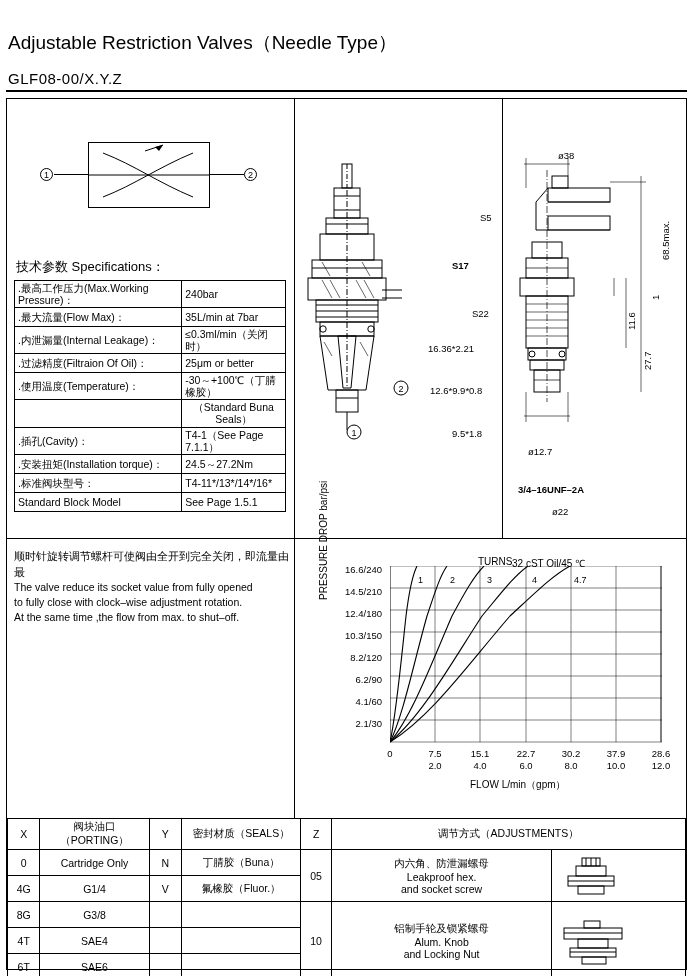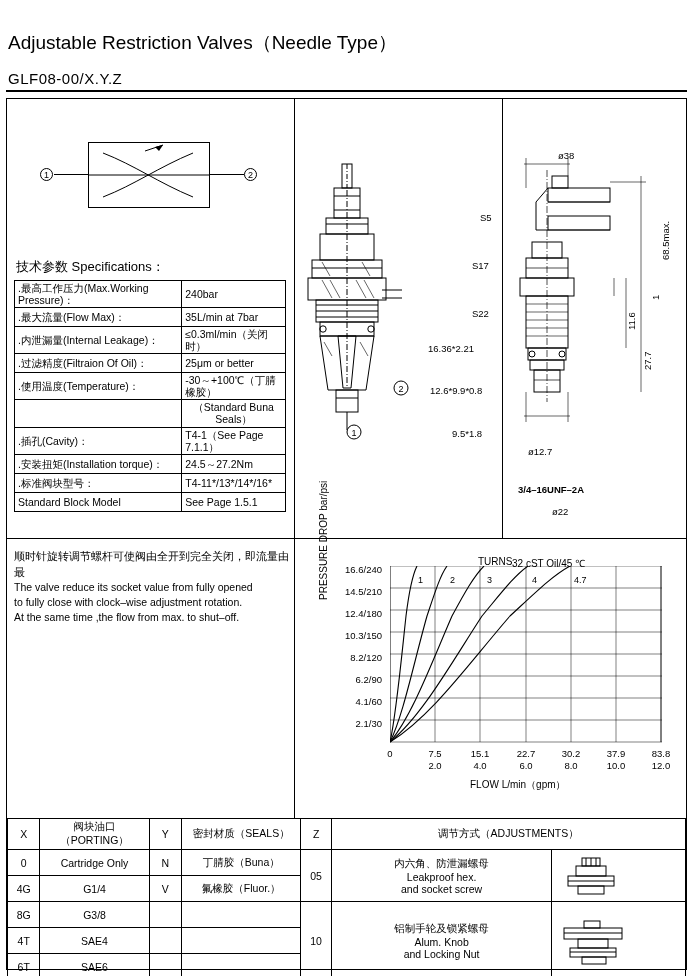--- a/index.html
+++ b/index.html
@@ -299,21 +299,21 @@
         <line x1="18" y1="286" x2="64" y2="286"></line>
         <line x1="135" y1="46" x2="135" y2="262"></line>
         <line x1="120" y1="148" x2="120" y2="218"></line>
         <line x1="108" y1="148" x2="108" y2="166"></line>
       </g>
     </g>
   </svg>
 
   <div class="dimtxt" style="left:558px; top:150px;">ø38</div>
   <div class="dimtxt" style="left:480px; top:212px;">S5</div>
-  <div class="dimtxt" style="left:472px; top:260px;">S17</div>
+  <div class="dimtxt" style="left:452px; top:260px;font-weight:bold;">S17</div>
   <div class="dimtxt" style="left:472px; top:308px;">S22</div>
   <div class="dimtxt" style="left:428px; top:343px;">16.36*2.21</div>
   <div class="dimtxt" style="left:430px; top:385px;">12.6*9.9*0.8</div>
   <div class="dimtxt" style="left:452px; top:428px;">9.5*1.8</div>
   <div class="dimtxt" style="left:528px; top:446px;">ø12.7</div>
   <div class="dimtxt" style="left:552px; top:506px;">ø22</div>
   <div class="dimtxt" style="left:518px; top:484px;font-weight:bold;">3/4–16UNF–2A</div>
   <div class="dimtxt" style="left:660px; top:260px; transform:rotate(-90deg); transform-origin:left top;">68.5max.</div>
   <div class="dimtxt" style="left:642px; top:370px; transform:rotate(-90deg); transform-origin:left top;">27.7</div>
   <div class="dimtxt" style="left:626px; top:330px; transform:rotate(-90deg); transform-origin:left top;">11.6</div>
@@ -367,21 +367,21 @@
   <div class="curve-lbl" style="left:487px; top:575px;">3</div>
   <div class="curve-lbl" style="left:532px; top:575px;">4</div>
   <div class="curve-lbl" style="left:574px; top:575px;">4.7</div>
 
   <div class="xtick" style="left:370px; top:748px;">0</div>
   <div class="xtick" style="left:415px; top:748px;">7.5</div>
   <div class="xtick" style="left:460px; top:748px;">15.1</div>
   <div class="xtick" style="left:506px; top:748px;">22.7</div>
   <div class="xtick" style="left:551px; top:748px;">30.2</div>
   <div class="xtick" style="left:596px; top:748px;">37.9</div>
-  <div class="xtick" style="left:641px; top:748px;">83.8</div>
+  <div class="xtick" style="left:641px; top:748px;">28.6</div>
 
   <div class="xtick" style="left:415px; top:760px;">2.0</div>
   <div class="xtick" style="left:460px; top:760px;">4.0</div>
   <div class="xtick" style="left:506px; top:760px;">6.0</div>
   <div class="xtick" style="left:551px; top:760px;">8.0</div>
   <div class="xtick" style="left:596px; top:760px;">10.0</div>
   <div class="xtick" style="left:641px; top:760px;">12.0</div>
 
   <div class="xlab" style="left:470px; top:778px;">FLOW L/min（gpm）</div>
 

